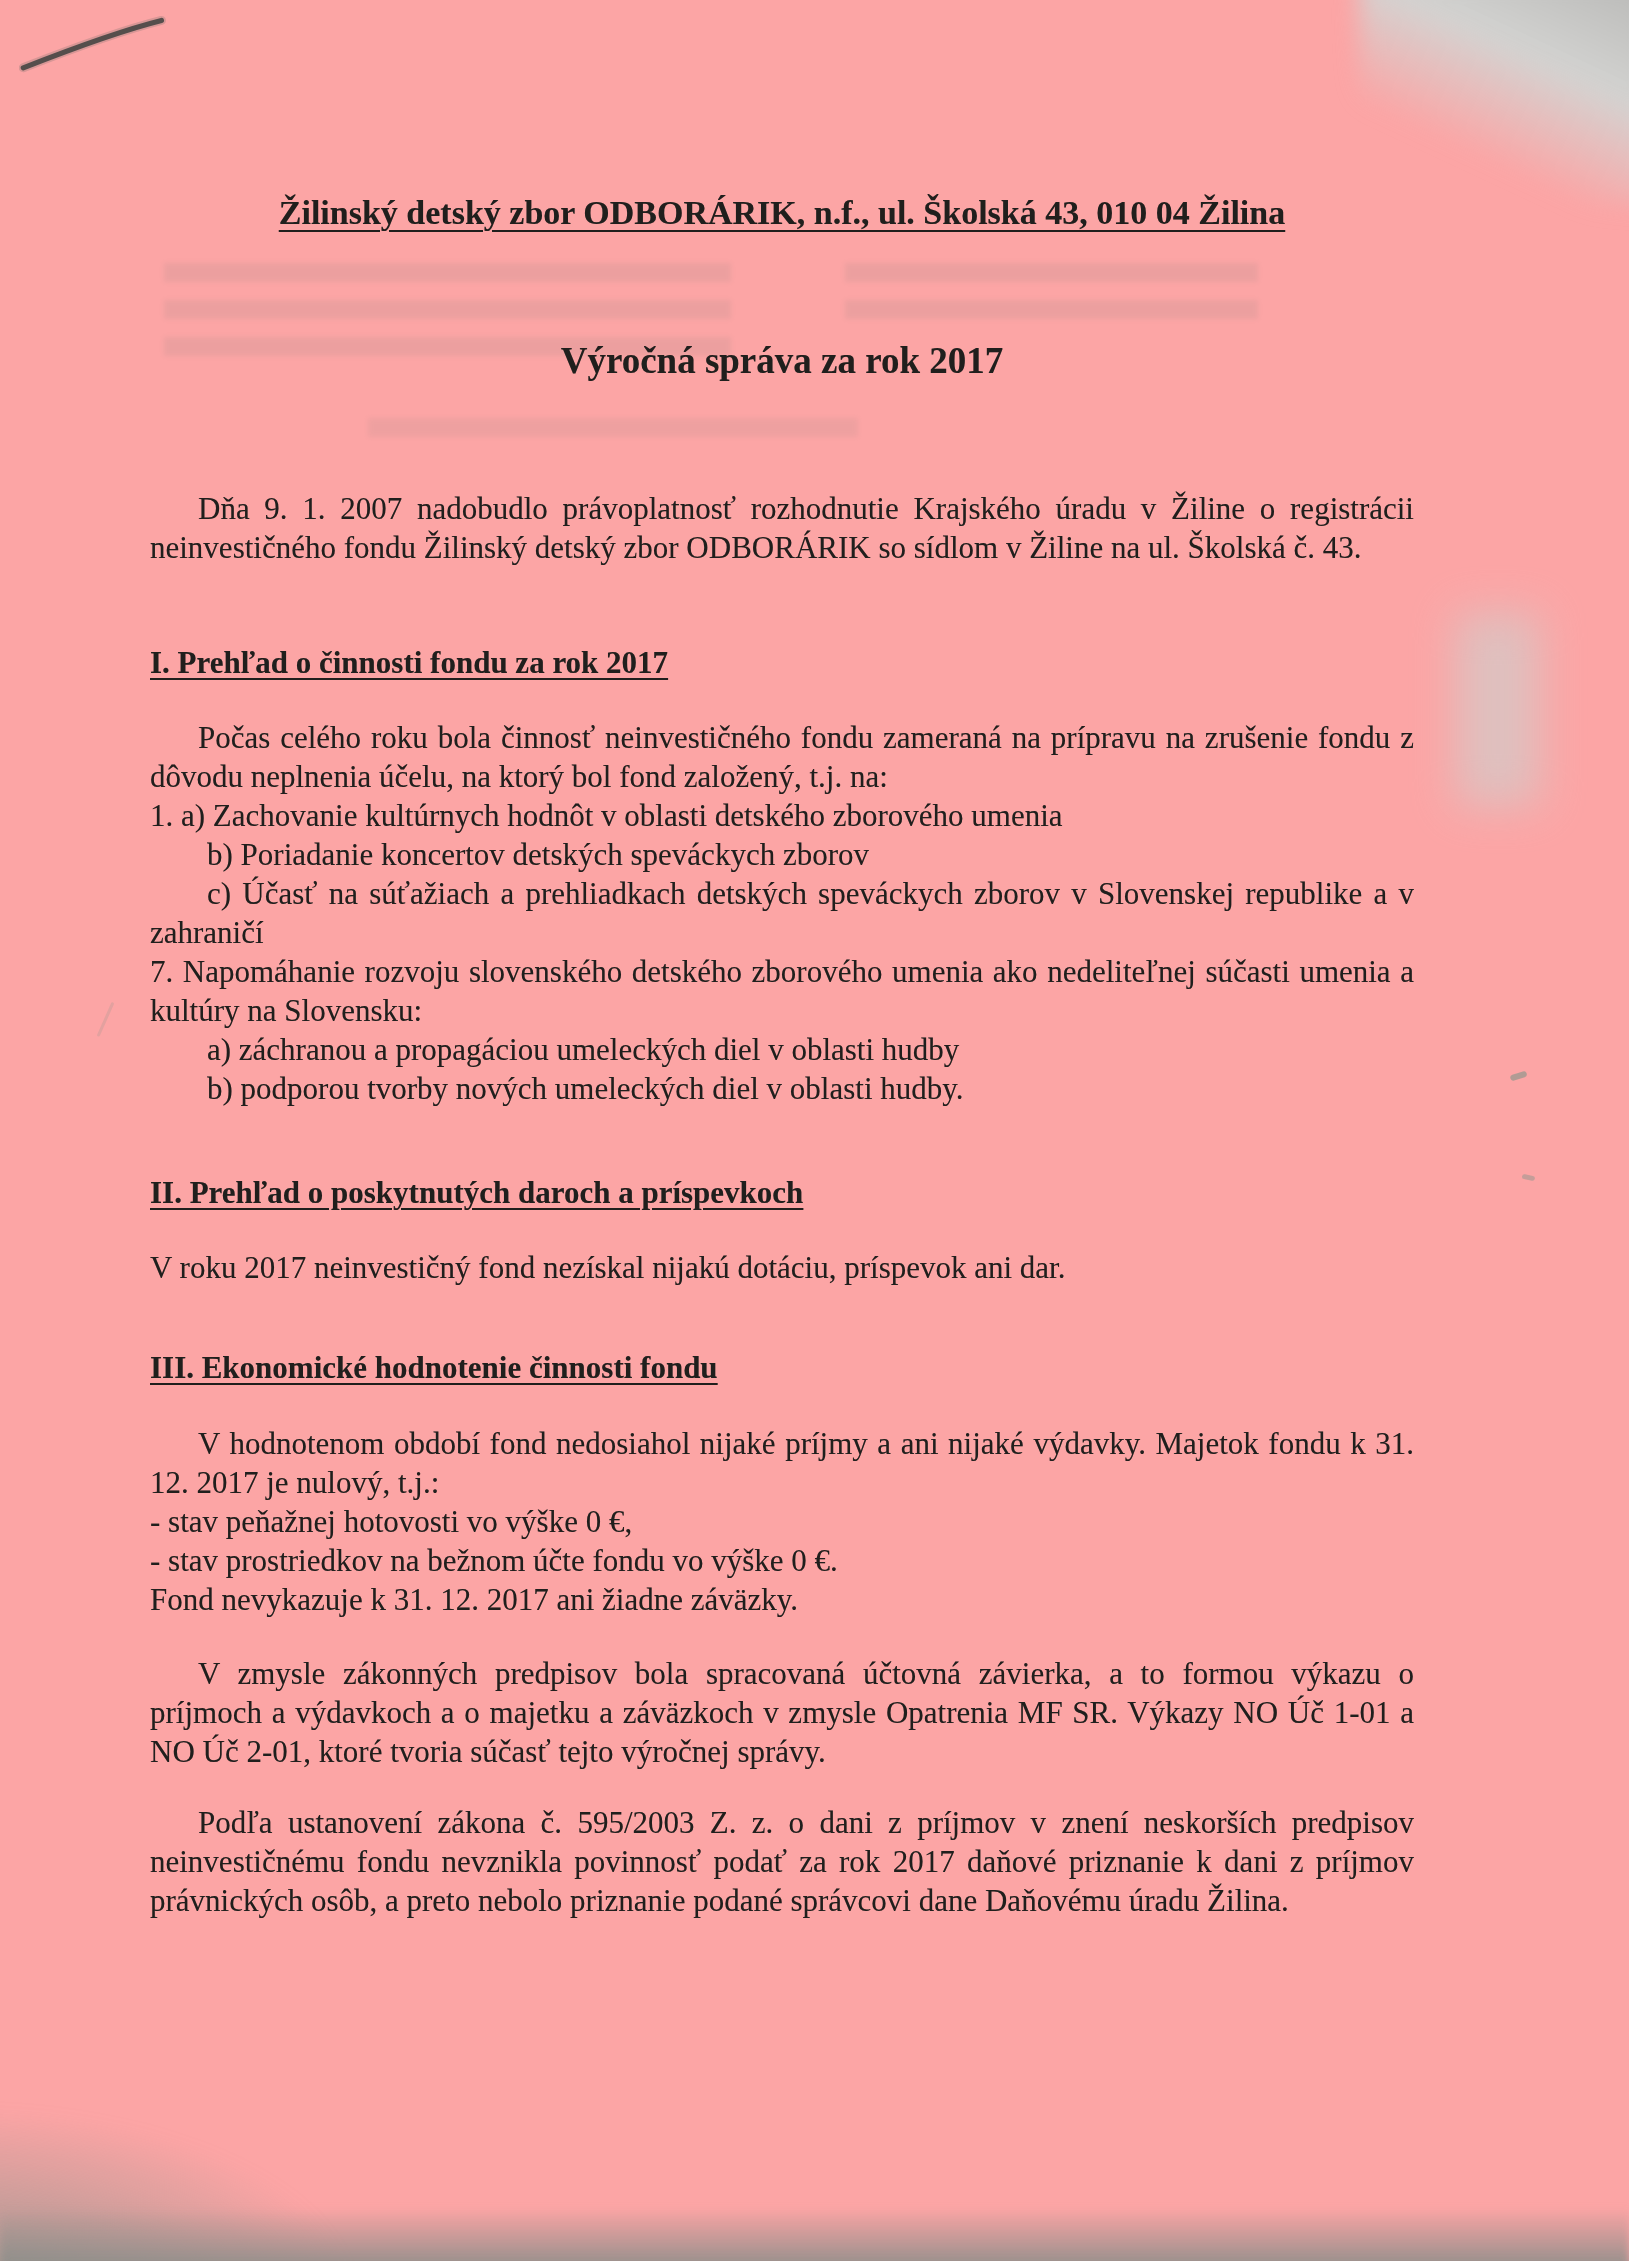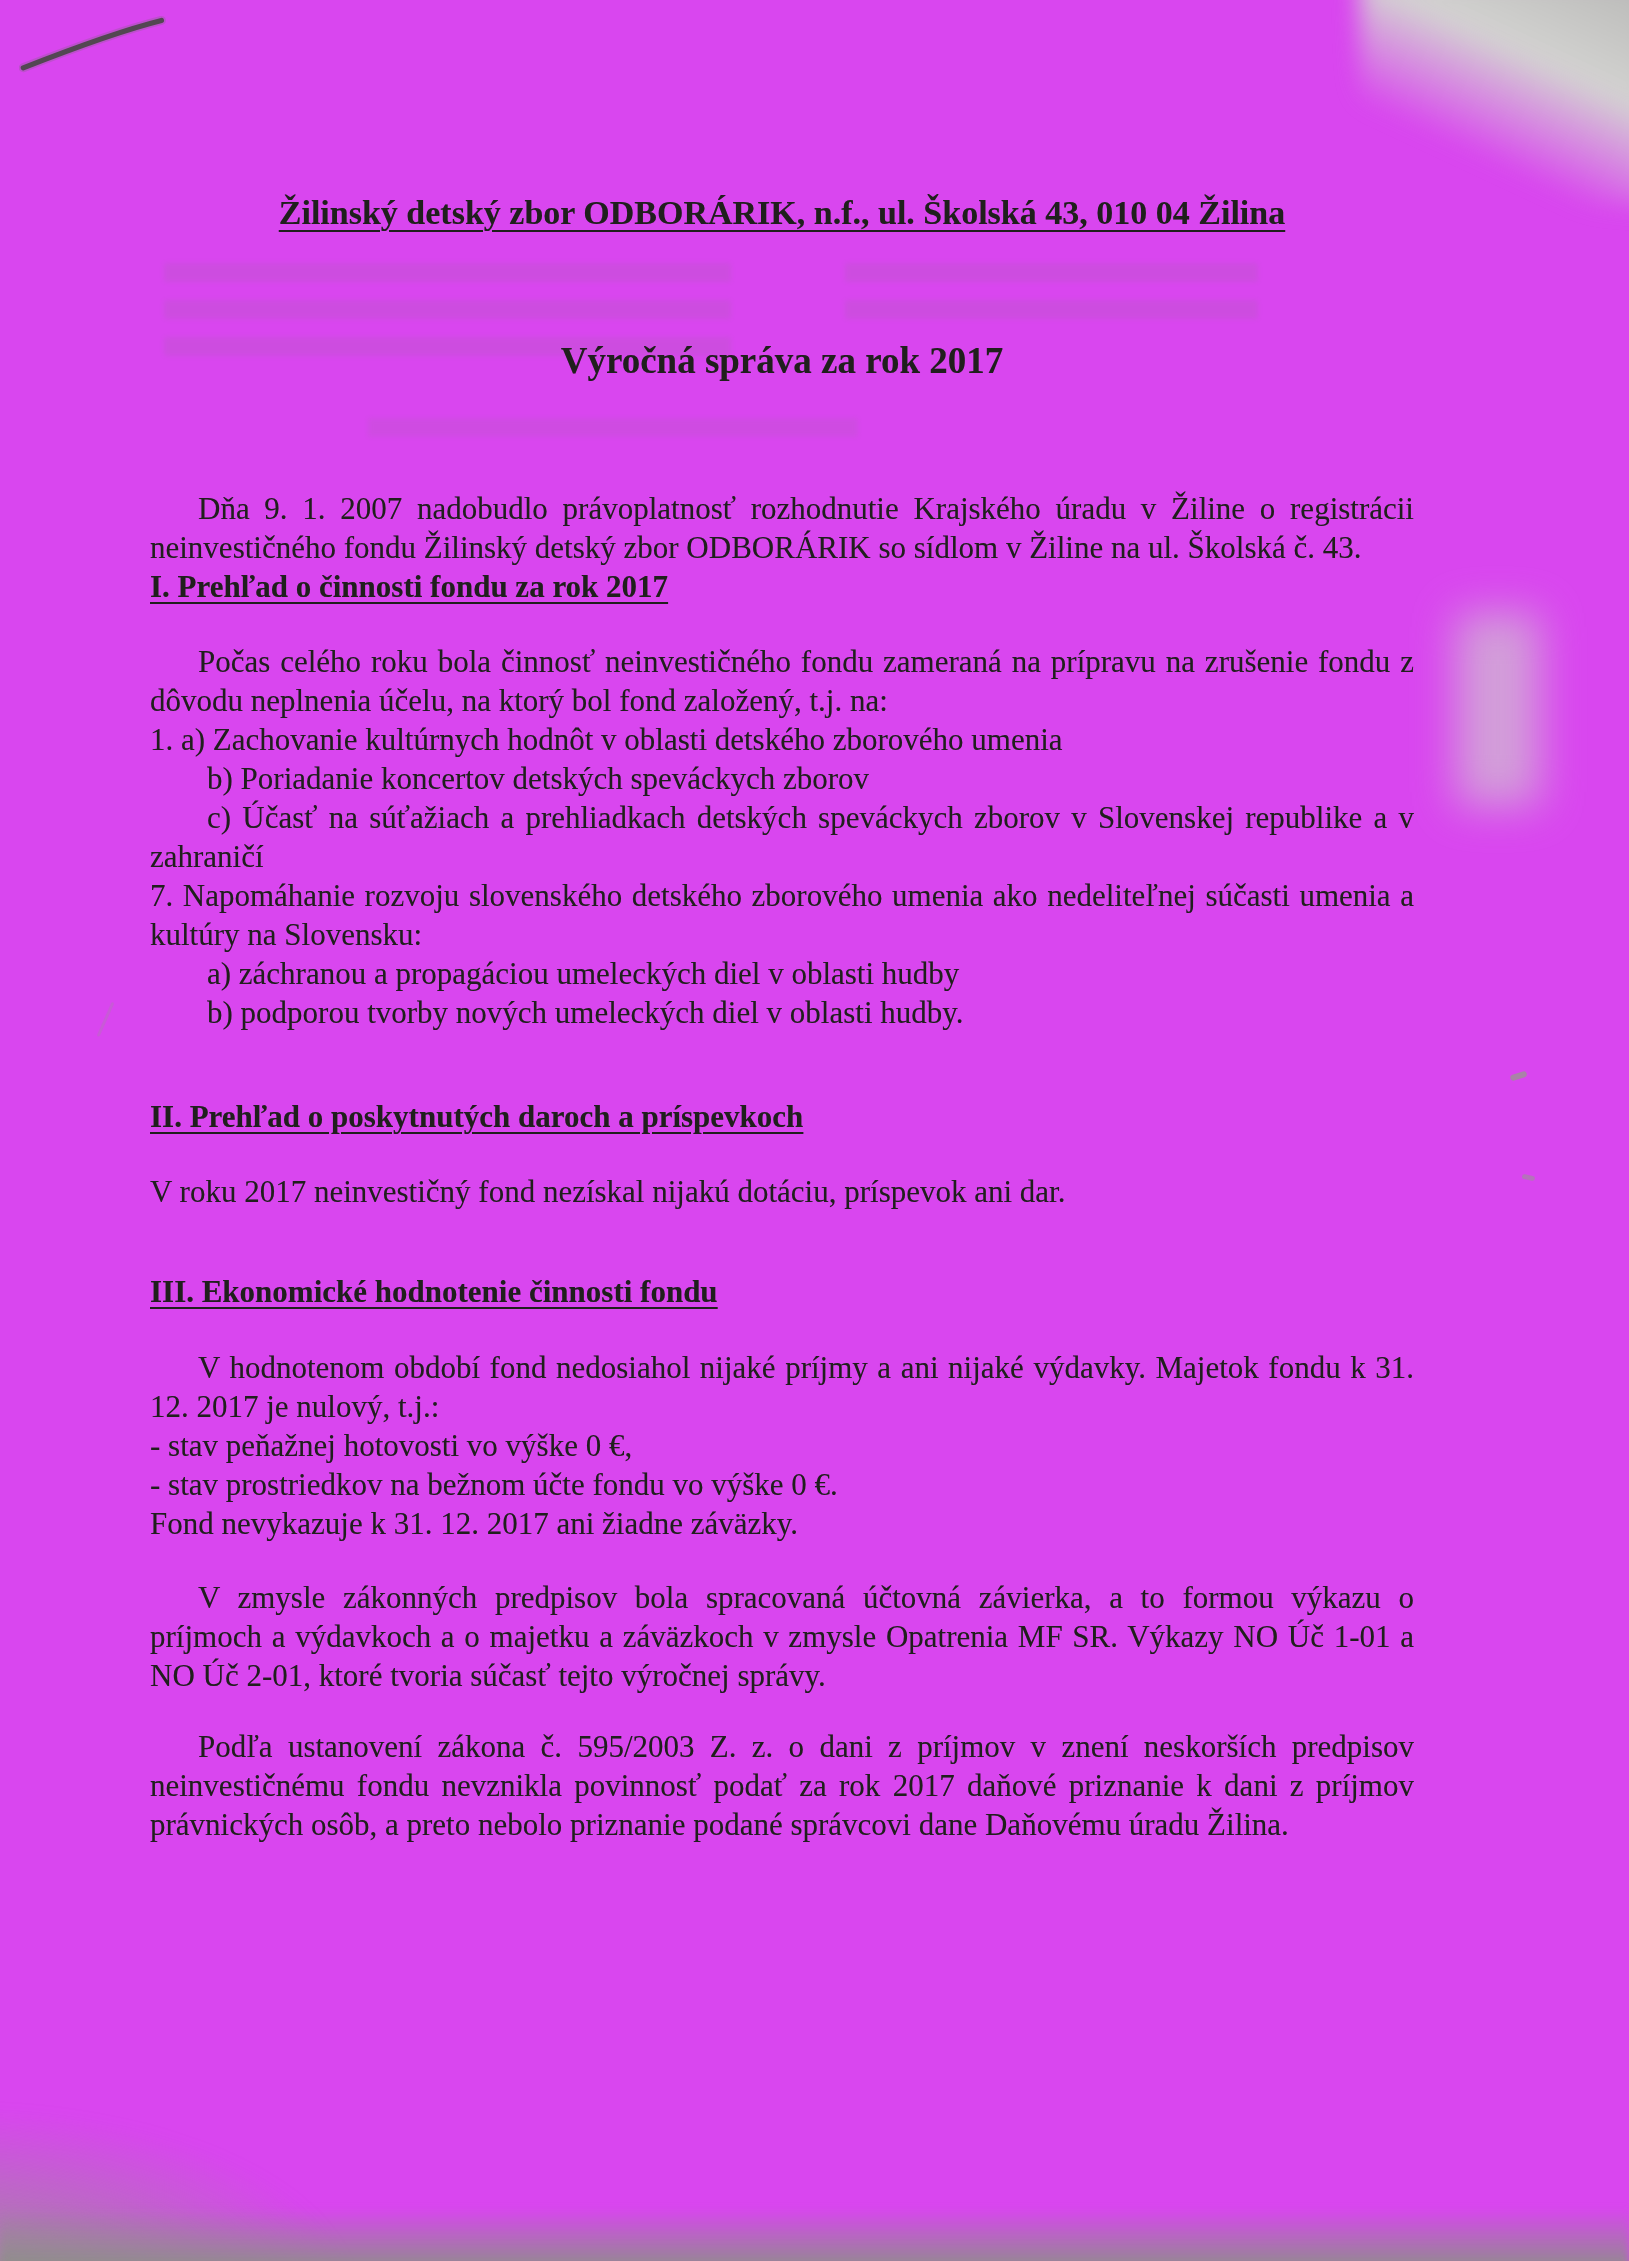--- a/index.html
+++ b/index.html
@@ -1,19 +1,19 @@
 <!DOCTYPE html>
 <html style="font-size:10.3px"><head>
 <meta charset="utf-8">
 <style>
   html,body{margin:0;padding:0;background:#dededc;}
   .scan{
     position:relative;
     width:1630px;height:2261px;
-    background:#d946ef;
+    background:#fca5a5;
     overflow:hidden;
     font-family:"Liberation Serif", serif;
     color:#201f1d;
   }
   
   .pen-mark{position:absolute;left:19.3px;top:14px;width:148px;height:64px;pointer-events:none;}
   .shadow-tr{
     position:absolute;top:-26px;right:-26px;width:297px;height:232px;
     background:linear-gradient(205deg,#b6b6b4 0%,#d3d3d1 38%,rgba(214,214,212,0) 72%);
     filter:blur(11.6px);
@@ -57,21 +57,21 @@
     margin-top:97px;text-shadow:0 0 0.6px rgba(45,45,42,.3);
   }
   .h2{
     font-weight:bold;font-size:31px;line-height:39px;
     text-decoration:underline;text-decoration-thickness:1.9px;text-underline-offset:5.2px;
     text-shadow:0 0 0.6px rgba(45,45,42,.35);
   }
   .intro{margin-top:97px !important;}
   .firstindent{text-indent:48px;}
   .sub{text-indent:57px;}
-  .s1h{}
+  .s1h{margin-top:76px;}
   .lead{margin-top:36px !important;}
   .s2h{margin-top:65px;}
   .s2p{margin-top:36px !important;}
   .s3h{margin-top:61px;}
   .s3p1{margin-top:37px !important;}
   .s3p2{margin-top:35px !important;}
   .s3p3{margin-top:32px !important;}
 </style>
 </head>
 <body>

